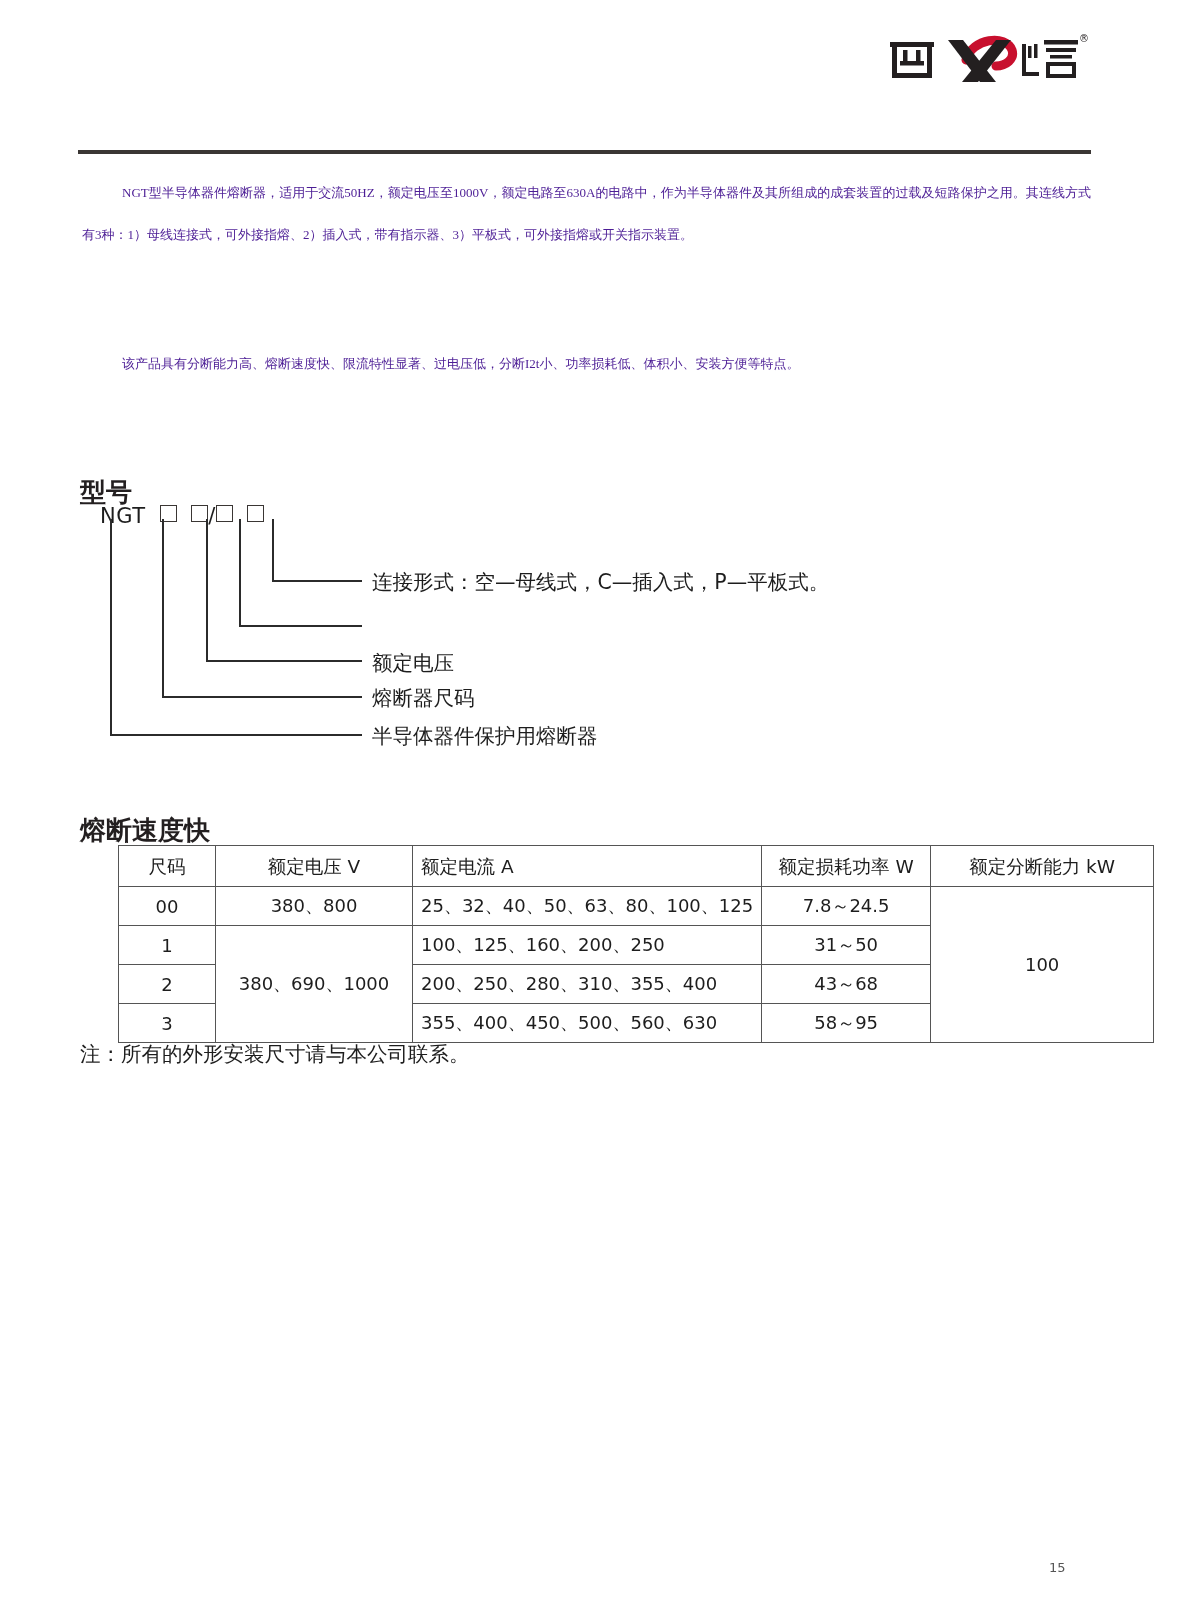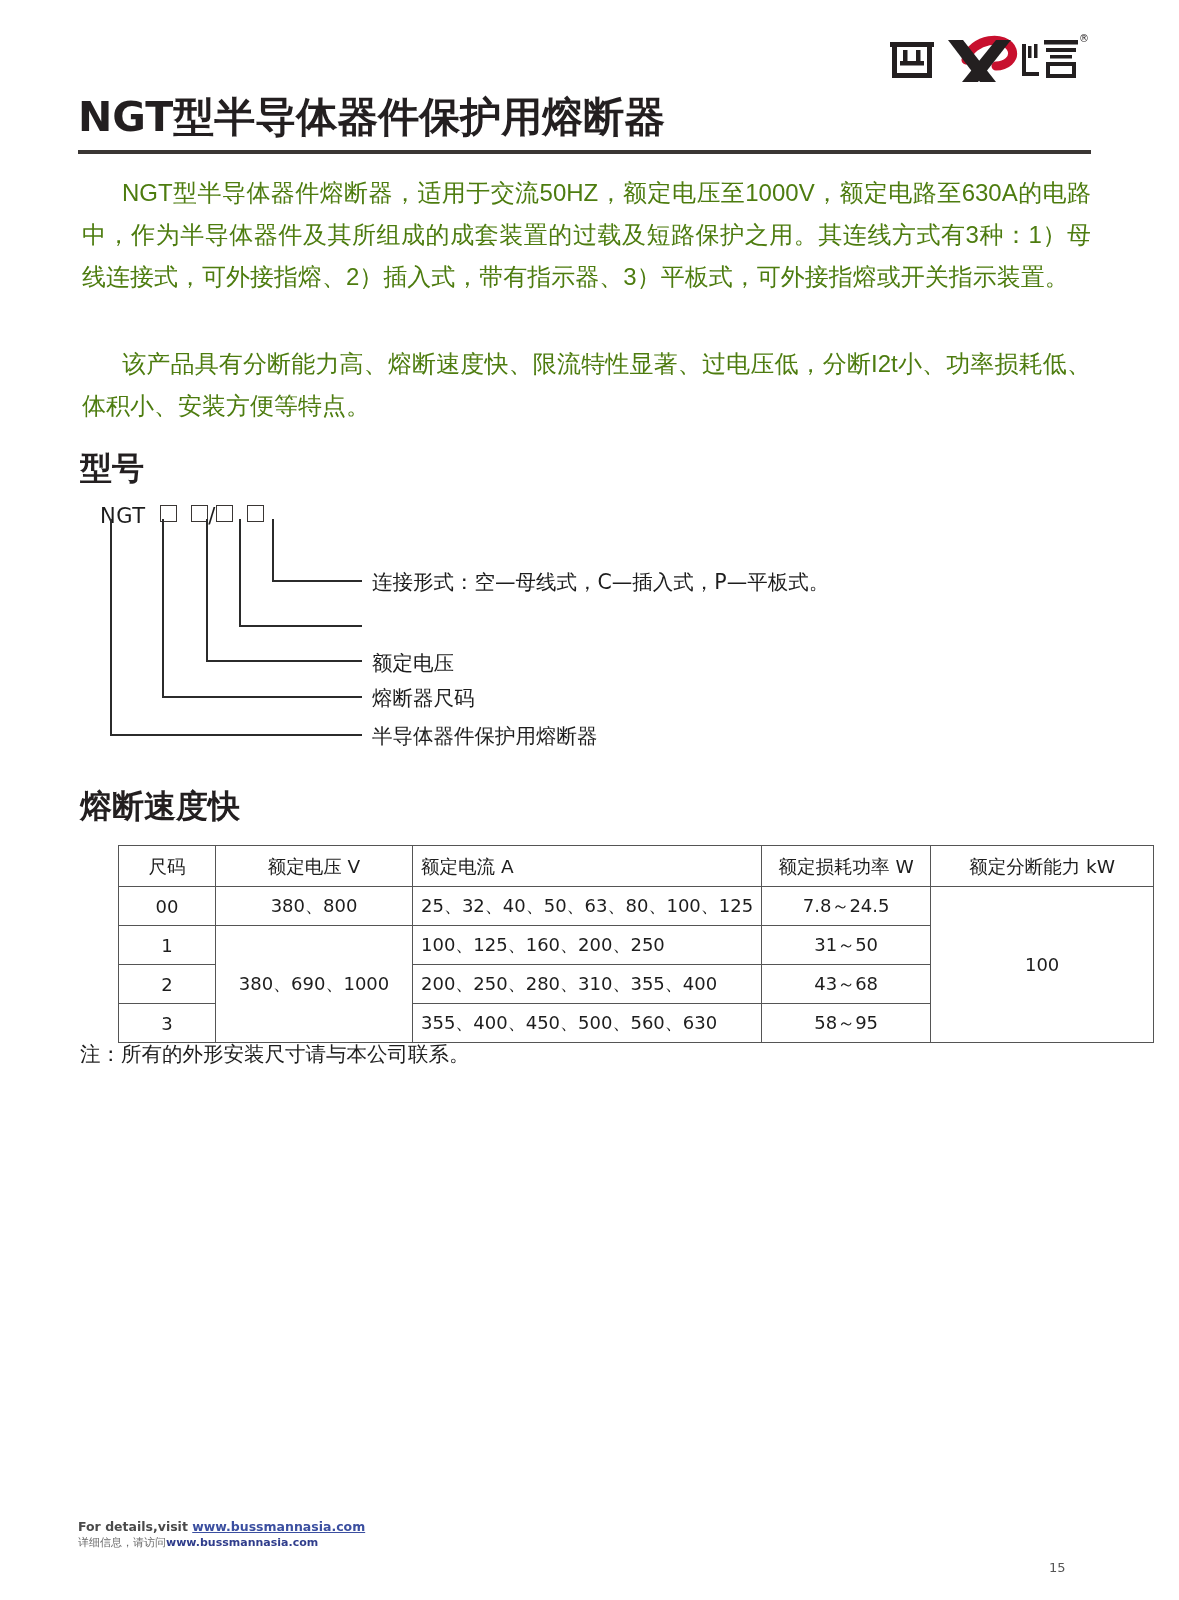--- a/index.html
+++ b/index.html
@@ -20,34 +20,35 @@
     position:absolute;left:78px;top:95px;
     font-size:41px;font-weight:700;letter-spacing:0px;
     color:#231f20;line-height:1.1;white-space:nowrap;
     font-family:"DejaVu Sans","Liberation Sans",sans-serif;
   }
   .title-rule{position:absolute;left:78px;top:150px;width:1013px;height:4px;background:#3a3634;}
 
   
   .para{
     position:absolute;left:82px;width:1009px;
-    font-size:24px;line-height:42px;color:#4d7c0f;
+    font-size:13px;line-height:42px;color:#4c1d95;
     text-align:justify;text-justify:inter-ideograph;
-    font-family:Liberation Sans, sans-serif;
+    font-family:Liberation Serif, serif;
   }
   .p1{top:172px;}
   .p2{top:298px;}
   .p3{top:343px;}
   .indent{display:inline-block;width:40px;}
 
   
   .section-h{
     position:absolute;left:80px;
-    font-size:32px;font-weight:700;color:#231f20;
-    font-family:"DejaVu Sans","Liberation Sans",sans-serif;
+    font-size:26px;font-weight:700;color:#231f20;
+    font-family:"DejaVu Sans","Liberation Sans",sans-serif;
+    margin-top:28px;
   }
   .h-model{top:447px;}
   .h-params{top:785px;}
 
   
   .model-box{position:absolute;left:100px;top:492px;width:900px;height:245px;}
   .mcode{position:absolute;left:0px;top:12px;font-size:21px;letter-spacing:.5px;color:#1d1d1d;white-space:nowrap;}
   .sq{display:inline-block;width:15px;height:15px;border:1.6px solid #3a3634;vertical-align:1px;}
   .vline{position:absolute;width:2px;background:#2b2b2b;}
   .hline{position:absolute;height:2px;background:#2b2b2b;}
@@ -122,21 +123,20 @@
         <rect x="162" y="27" width="22" height="3.5"></rect>
         <rect x="158" y="34" width="30" height="4"></rect>
         <rect x="158" y="34" width="4" height="16"></rect>
         <rect x="184" y="34" width="4" height="16"></rect>
         <rect x="158" y="46" width="30" height="4"></rect>
       </g>
       <text x="191" y="14" font-size="10" fill="#231f20" font-family="DejaVu Sans, Liberation Sans, sans-serif">®</text>
     </svg>
   </div>
 
-  <div class="title">NGT型半导体器件保护用熔断器</div>
   <div class="title-rule"></div>
 
   <div class="para p1">
     <span class="indent"></span><span>NGT型半导体器件熔断器，适用于交流50HZ，额定电压至1000V，额定电路至630A的电路中，作为半导体器件及其所组成的成套装置的过载及短路保护之用。其连线方式有3种：1）母线连接式，可外接指熔、2）插入式，带有指示器、3）平板式，可外接指熔或开关指示装置。</span>
   </div>
   <div class="para p3">
     <span class="indent"></span><span>该产品具有分断能力高、熔断速度快、限流特性显著、过电压低，分断I2t小、功率损耗低、体积小、安装方便等特点。</span>
   </div>
 
   <div class="section-h h-model">型号</div>
@@ -200,23 +200,15 @@
       <tr>
         <td>3</td>
         <td class="c-cur">355、400、450、500、560、630</td>
         <td>58～95</td>
       </tr>
     </tbody>
   </table>
 
   <div class="note">注：所有的外形安装尺寸请与本公司联系。</div>
 
-  <div class="footer">
-    <div class="f-en">
-      <span>For details,visit </span><span class="lnk">www.bussmannasia.com</span>
-    </div>
-    <div class="f-cn">
-      <span>详细信息，请访问</span><span class="lnk2">www.bussmannasia.com</span>
-    </div>
-  </div>
   <div class="pagenum">15</div>
 
 </div>
 
 </body></html>

